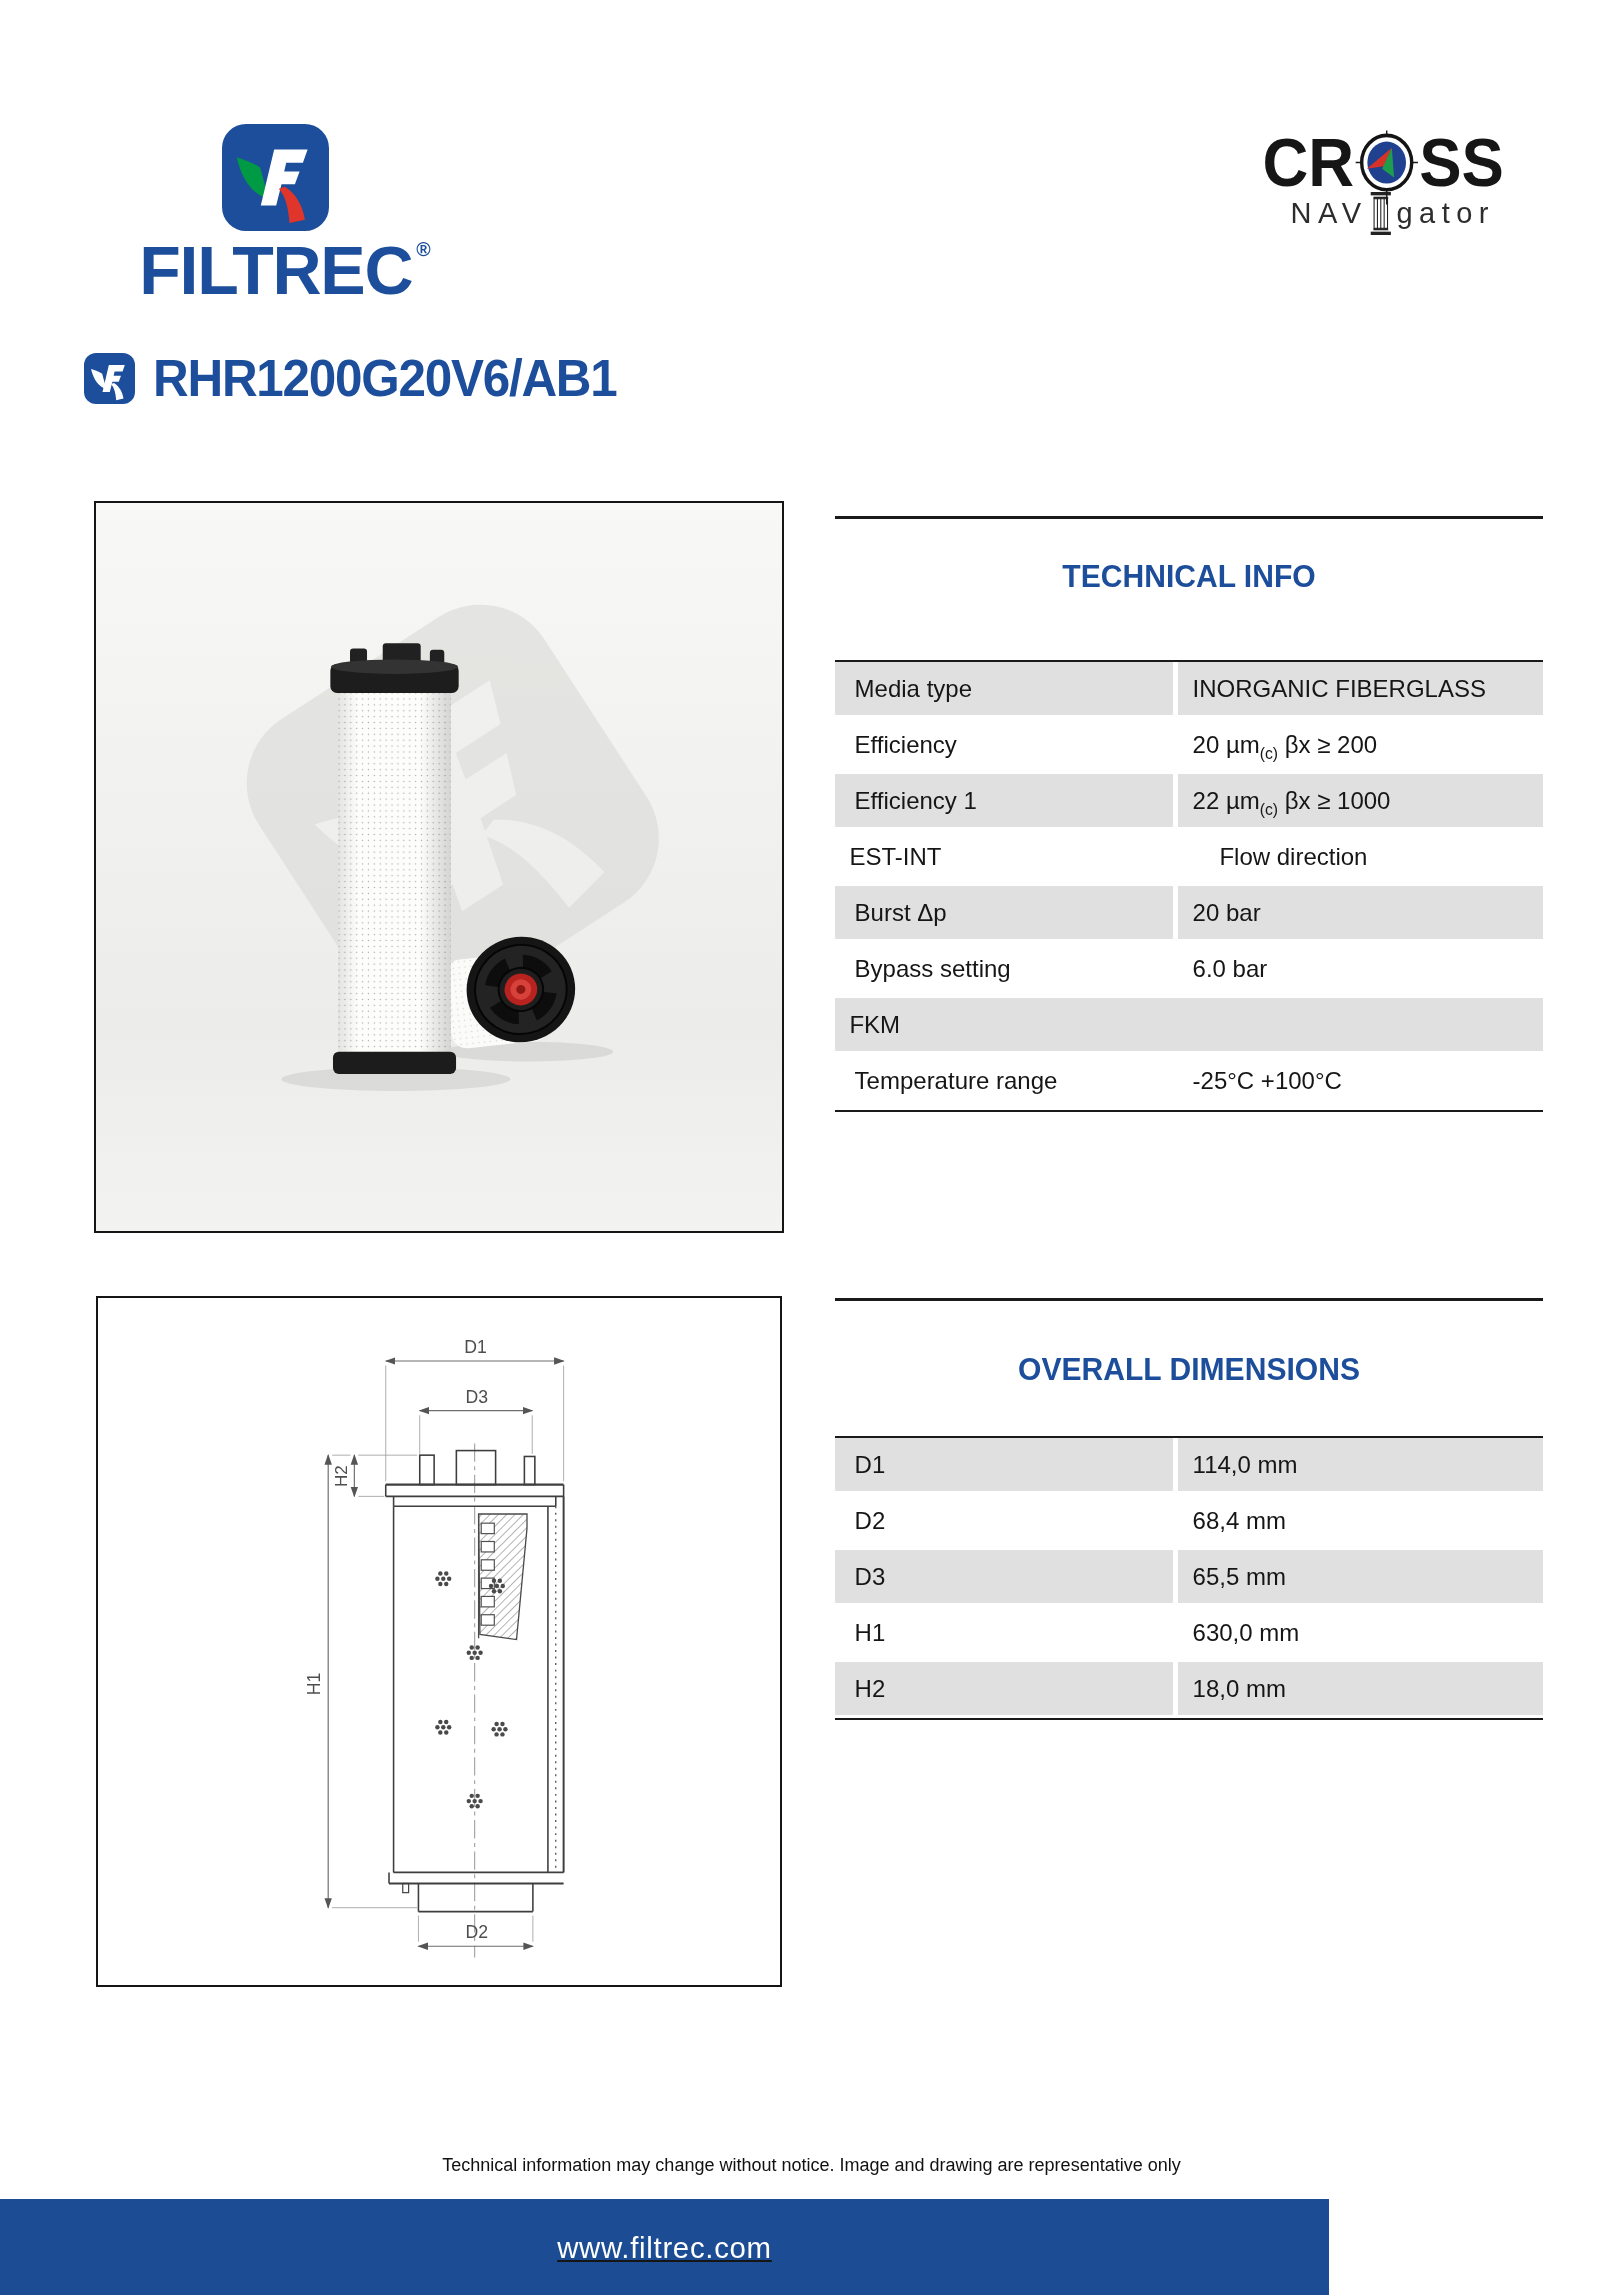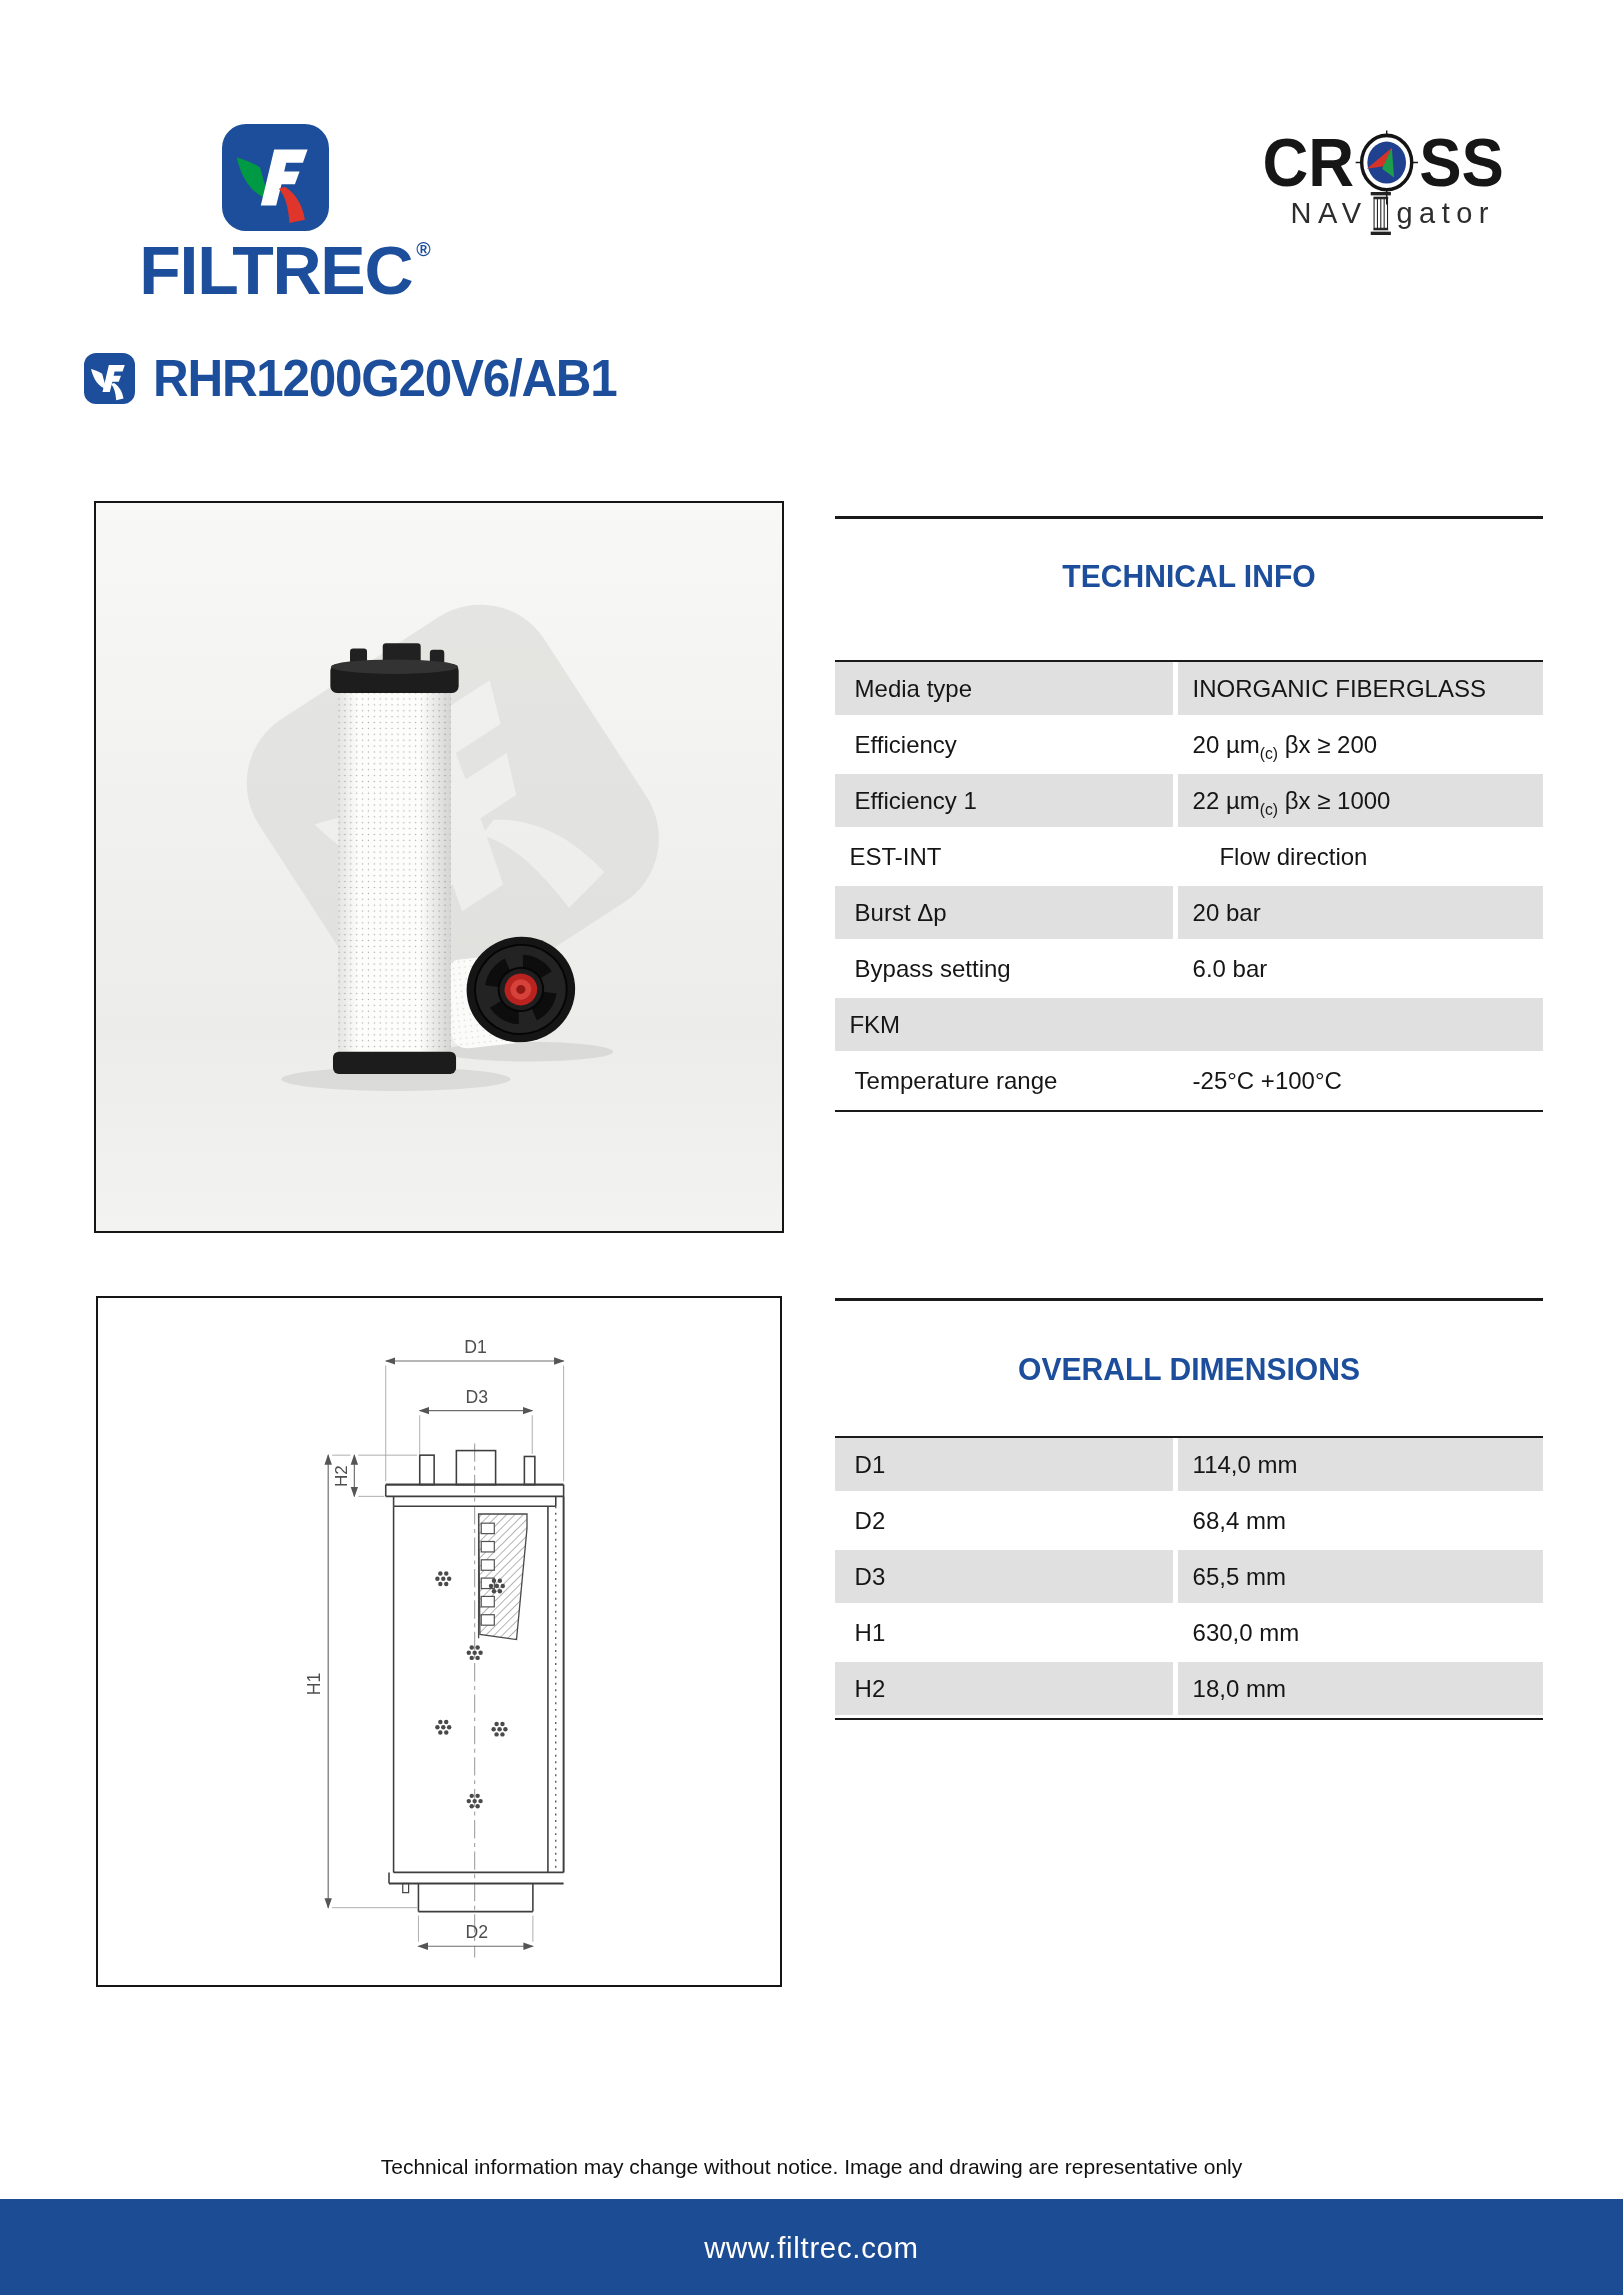--- a/index.html
+++ b/index.html
@@ -46,23 +46,23 @@
   .tbl{left:835px;width:708px;border-top:2.6px solid var(--rule);border-bottom:2.6px solid var(--rule);}
   .trow{display:flex;height:56px;}
   .trow .cell{height:53px;display:flex;align-items:center;font-size:24px;color:var(--ink);}
   .trow .c1{width:338px;margin-right:5.2px;padding-left:19.6px;text-align:right;}
   .trow .c2{flex:1;padding-left:14.4px;}
   .trow.gray .cell{background:var(--gray);}
   .sub{font-size:15.7px;position:relative;top:9.8px;}
   .pre,.post{white-space:pre;}
 
   
-  #disclaimer{left:0;top:2155px;width:1623px;text-align:center;font-size:21px;color:#111;}
-  #footer-bar{left:0;top:2199px;width:1623px;height:97px;background:var(--bar);
-    display:flex;align-items:center;justify-content:center;}
+  #disclaimer{left:0;top:2155px;width:1623px;text-align:center;font-size:18px;color:#111;}
+  #footer-bar{left:0;top:2199px;width:1329px;height:97px;background:var(--bar);
+    display:flex;align-items:center;justify-content:center;text-decoration:underline;}
   #footer-url{font-size:29.4px;color:#fff;letter-spacing:0.7px;text-decoration:none;}
 </style>
 </head>
 <body>
 
 <div class="abs" id="filtrec-logo">
   <svg viewBox="0 0 160 160">
     <rect x="0" y="0" width="160" height="160" rx="36" fill="#1D4E9B"></rect>
     <path d="M22 50 C30 84 46 105 70 113 L57 65 C44 57 32 53 22 50 Z" fill="#009A44"></path>
     <path d="M58 122 L78 38 L128 38 L121 58 L96 58 L93 71 L116 71 L109 90 L89 90 L81 122 Z" fill="#ffffff"></path>

